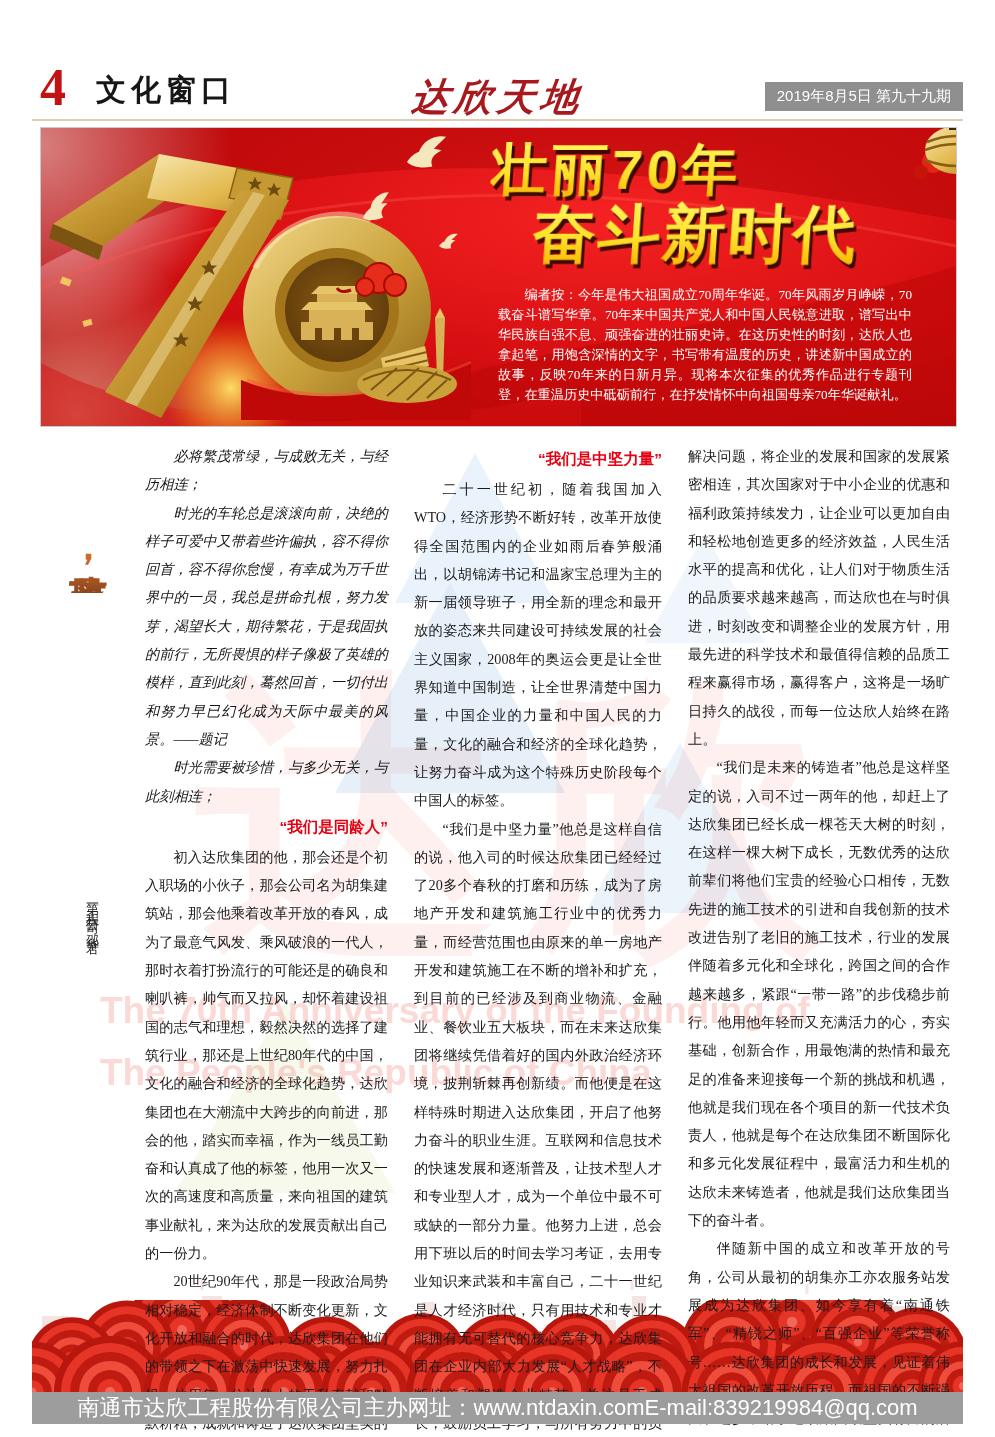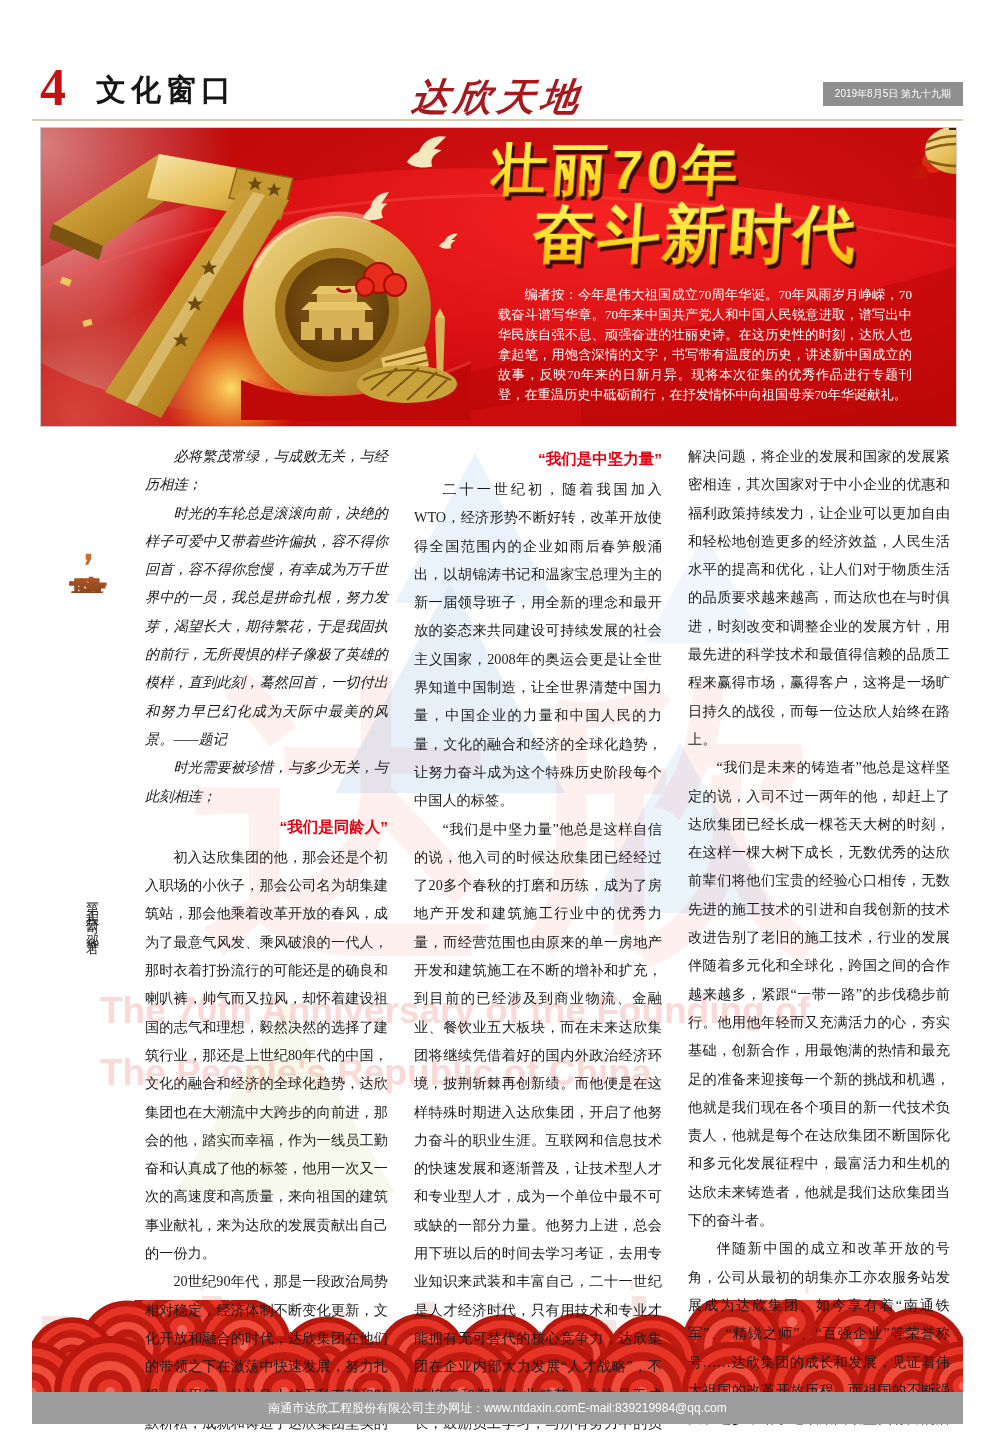--- a/index.html
+++ b/index.html
@@ -7,21 +7,21 @@
     width:995px;height:1437px;position:relative;background:#ffffff;overflow:hidden;
     font-family:"Liberation Serif","DejaVu Serif",serif;
   }
   
   .header{position:absolute;left:32px;right:32px;top:70px;height:48px;}
   .pagenum{position:absolute;left:8px;top:-8px;font-size:52px;font-weight:700;color:#c31212;line-height:1;}
   .section{position:absolute;left:64px;top:0;font-size:30px;font-weight:700;color:#161616;letter-spacing:5px;}
   .masthead{position:absolute;left:0;right:0;top:2px;text-align:center;font-size:38px;font-weight:700;
     font-style:italic;color:#a8191d;transform:skewX(-7deg);letter-spacing:5px;}
   .issue{position:absolute;right:0;top:12px;background:#8f8f8f;color:#fff;
-    font-family:"Liberation Sans","DejaVu Sans",sans-serif;font-size:10px;padding:5px 12px;}
+    font-family:"Liberation Sans","DejaVu Sans",sans-serif;font-size:15px;padding:5px 12px;}
   .rule{position:absolute;left:32px;right:32px;top:119px;height:2px;background:#dccdb0;}
 
   
   .banner{position:absolute;left:40px;top:127px;width:915px;height:298px;border:1px solid #c9c9c9;
     overflow:hidden;
     background:
       radial-gradient(circle at 0% 6%, rgba(255,255,255,.97) 0%, rgba(255,255,255,0) 20%),
       radial-gradient(circle at 4% 96%, rgba(255,230,200,.5) 0%, rgba(255,255,255,0) 18%),
       radial-gradient(ellipse at 62% 30%, #f52222 0%, #d70f12 48%, #a50404 100%);}
   .banner svg{position:absolute;left:0;top:0;}
@@ -59,21 +59,21 @@
   .para{font-size:14.2px;line-height:28.3px;text-align:justify;text-indent:2em;color:#1b1b1b;margin:0;}
   .preface{font-style:italic;color:#151515;}
   .no-indent{text-indent:0;}
   .subhead{color:#e60011;font-weight:700;text-align:right;font-size:15.5px;line-height:29px;
     font-family:"Liberation Sans","DejaVu Sans",sans-serif;margin:2px 0;}
 
   
   .skyline{position:absolute;left:32px;top:1276px;width:931px;height:116px;opacity:.6;}
   .clouds{position:absolute;left:32px;top:1300px;width:931px;height:92px;}
   .footer{position:absolute;left:32px;right:32px;top:1392px;height:32px;background:#9d9d9d;
-    color:#fff;font-family:"Liberation Sans","DejaVu Sans",sans-serif;font-size:12px;
+    color:#fff;font-family:"Liberation Sans","DejaVu Sans",sans-serif;font-size:22px;
     display:flex;align-items:center;justify-content:center;white-space:nowrap;z-index:4;}
 </style>
 </head>
 <body>
 
 <div class="header">
   <div class="pagenum">4</div>
   <div class="section">文化窗口</div>
   <div class="masthead">达欣天地</div>
   <div class="issue">2019年8月5日 第九十九期</div>

